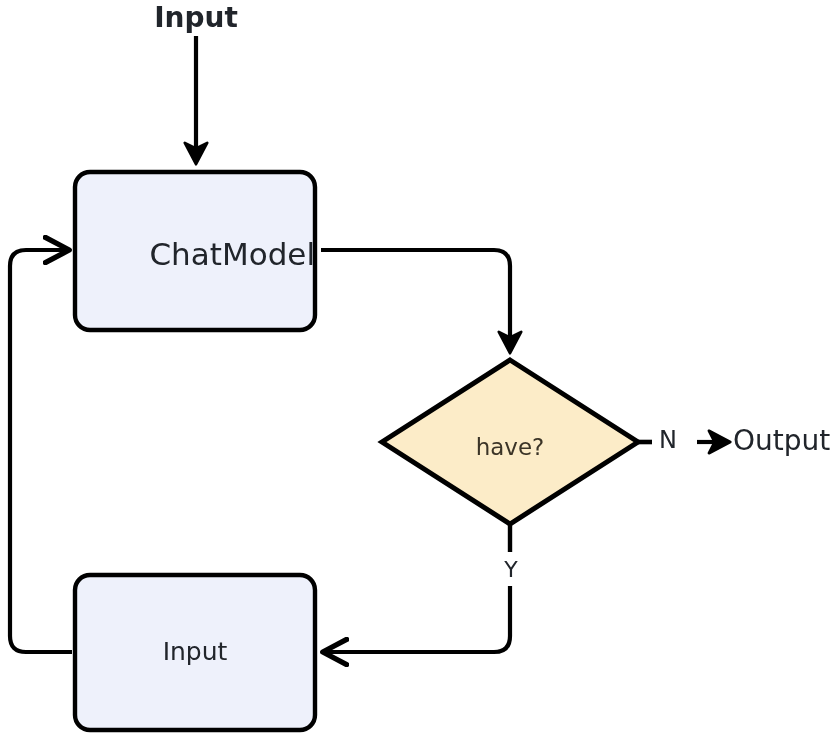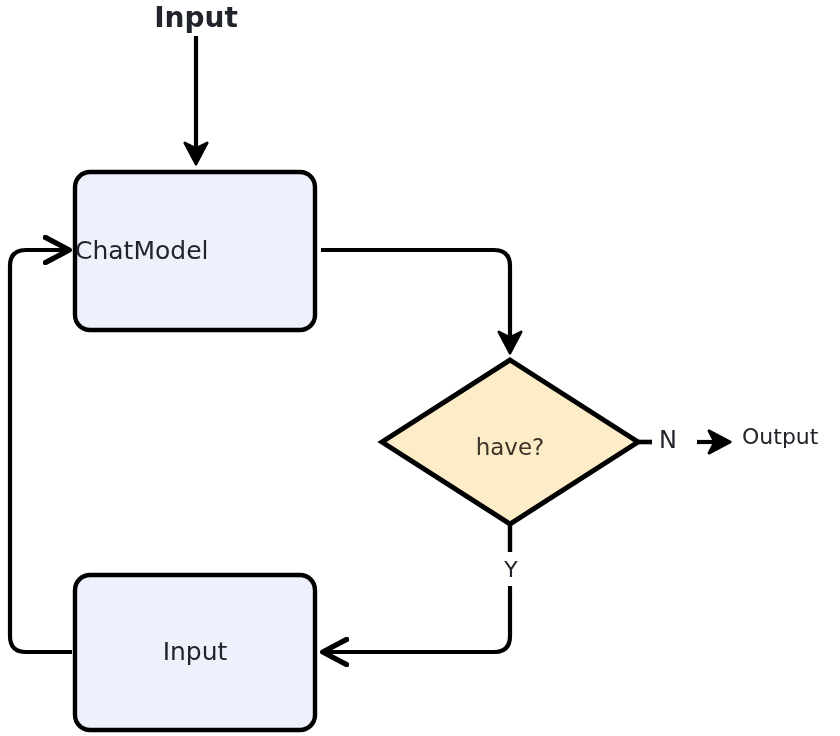--- a/index.html
+++ b/index.html
@@ -40,22 +40,22 @@
     width: 392px;
     text-align: center;
     font-size: 28px;
     font-weight: bold;
   }
   
   #chatmodel-label {
     left: 75px;
     top: 236px;
     width: 240px;
-    text-align: left;
-    font-size: 25px;
+    text-align: right;
+    font-size: 31px;
   }
   
   #tool-label {
     left: 75px;
     top: 637px;
     width: 240px;
     text-align: center;
     font-size: 25px;
   }
   
@@ -78,22 +78,21 @@
   #branch-yes-label {
     left: 487px;
     top: 557px;
     width: 48px;
     text-align: center;
     font-size: 22px;
   }
   #output-label {
     left: 733px;
     top: 424px;
-    font-size: 22px;
-    margin-left: 9px;
+    font-size: 28px;
   }
 </style>
 </head>
 <body>
 
 <div id="diagram-root">
 
   <svg id="flow-svg" viewBox="0 0 840 736">
     <defs>
       <marker id="arrow-solid" viewBox="0 0 12 12" refX="9.2" refY="6" markerWidth="7.2" markerHeight="7.2" orient="auto-start-reverse">

